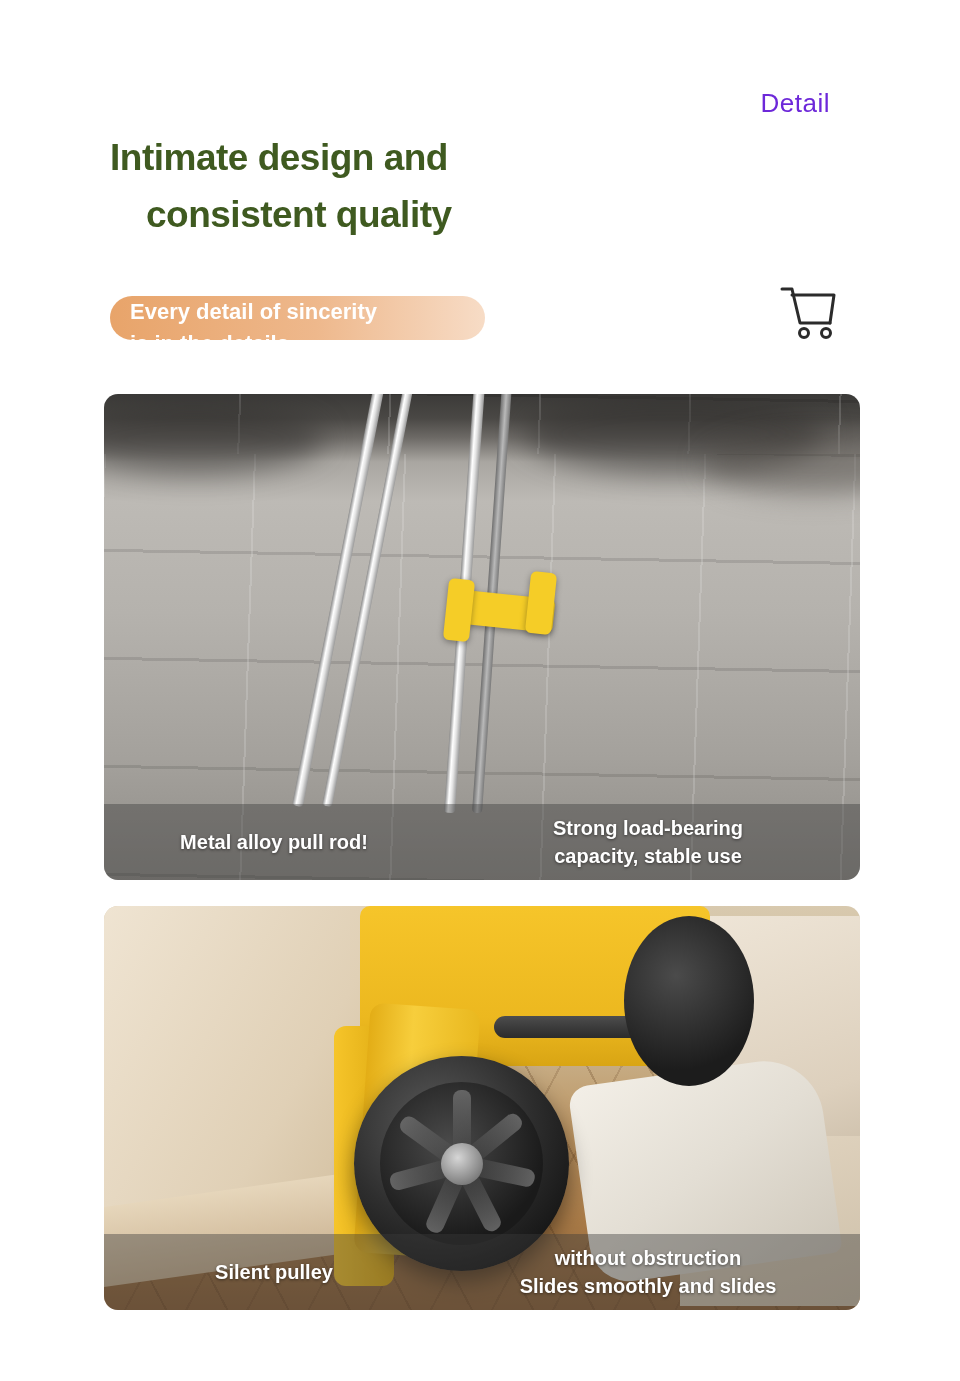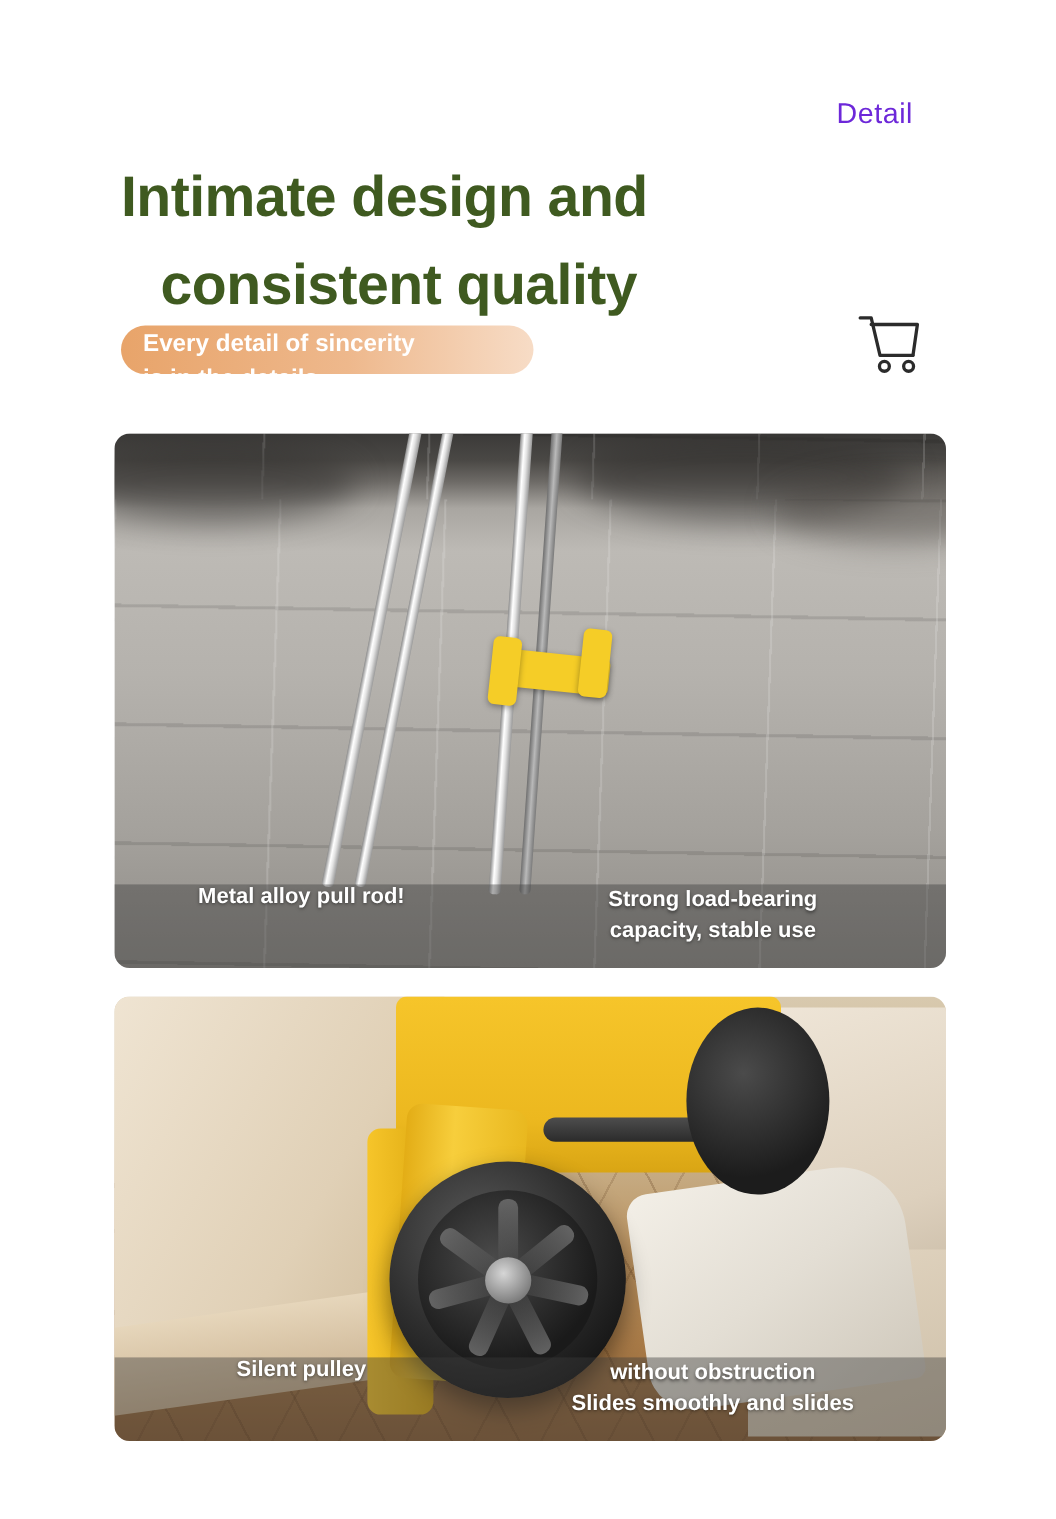--- a/index.html
+++ b/index.html
@@ -23,21 +23,21 @@
     font-size: 26px;
     color: #6d28d9;
     letter-spacing: 0.5px;
   }
 
   .headline {
     position: absolute;
     top: 104px;
     left: 110px;
     width: 640px;
-    font-size: 52px;
+    font-size: 37px;
     line-height: 1.55;
     font-weight: bold;
     color: #3f5a20;
     letter-spacing: -0.5px;
   }
   .headline .line2 {
     display: block;
     margin-left: 36px;
   }
 
@@ -82,20 +82,21 @@
   #card-bottom { top: 906px; height: 404px; }
 
   .caption-bar {
     position: absolute;
     left: 0;
     right: 0;
     bottom: 0;
     height: 76px;
     background: rgba(60, 60, 60, 0.42);
     display: flex;
+    align-items: center;
   }
   .caption-left {
     flex: 0 0 auto;
     width: 340px;
     text-align: center;
     color: #ffffff;
     font-size: 20px;
     font-weight: bold;
     text-shadow: 0 1px 3px rgba(0,0,0,.5);
   }

